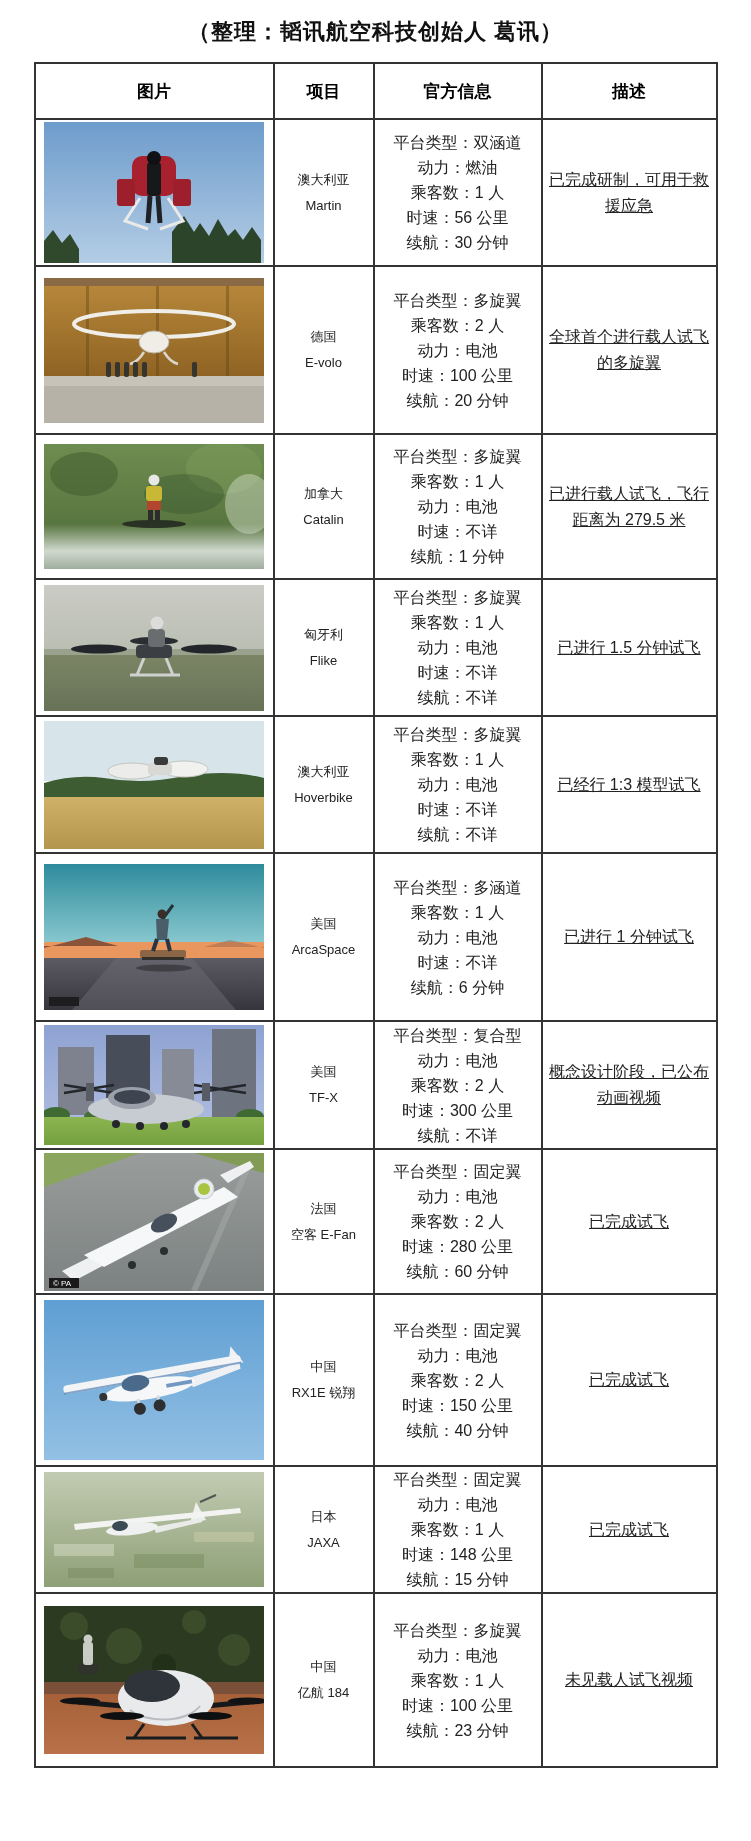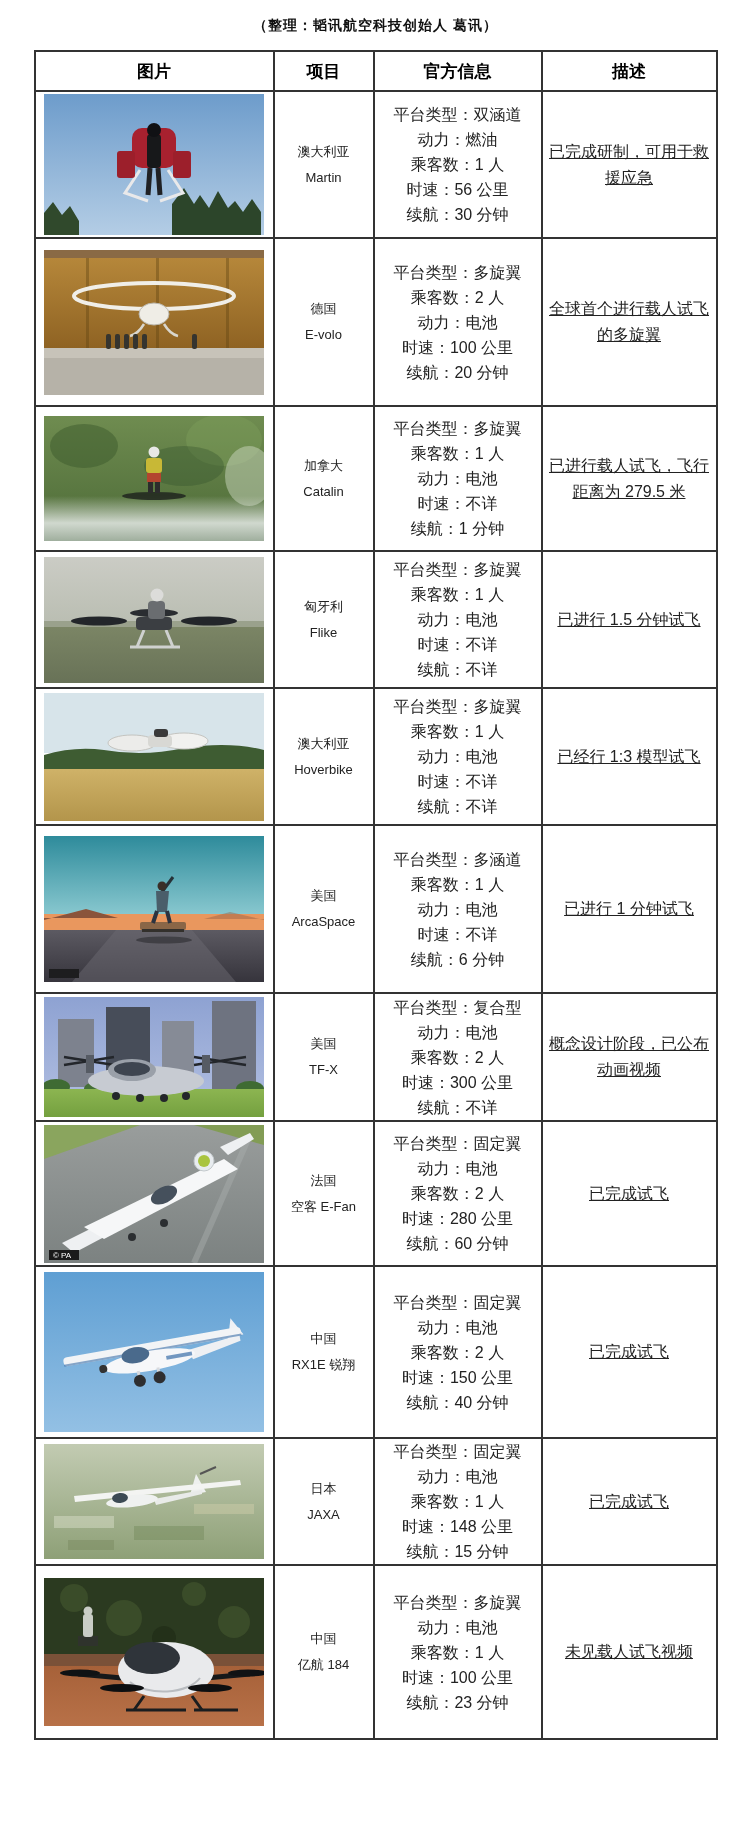--- a/index.html
+++ b/index.html
@@ -8,28 +8,28 @@
     width: 751px; height: 1841px; background: #fff; overflow: hidden;
     font-family: "Liberation Sans", sans-serif; color: #1f1f1f;
   }
   .title {
     padding-top: 18px; text-align: center;
     font-family: "DejaVu Serif", serif; font-weight: 700;
     font-size: 35px; letter-spacing: 2px; color: #000;
   }
   .subtitle {
     margin-top: 17px; text-align: center;
-    font-size: 14px; font-weight: 700; color: #111; letter-spacing: 1px;
+    font-size: 22px; font-weight: 700; color: #111; letter-spacing: 1px;
   }
   table.grid {
     margin: 15px auto 0 auto; border-collapse: collapse;
     table-layout: fixed; width: 682px; background: #fff;
   }
   .grid th, .grid td { border: 2px solid #333; padding: 0; }
-  .grid th { height: 40px; font-size: 17px; font-weight: 700; text-align: center; vertical-align: middle; color: #000; }
+  .grid th { height: 56px; font-size: 17px; font-weight: 700; text-align: center; vertical-align: middle; color: #000; }
   .grid td { vertical-align: middle; text-align: center; }
   .c-proj { font-size: 13px; line-height: 26px; color: #222; }
   .c-info { font-size: 16px; line-height: 25px; color: #222; border-radius: 30px; }
   .c-desc { font-size: 16px; line-height: 26px; padding: 0 10px; color: #222; text-decoration: underline; }
   svg.ph { display: block; margin: 0 auto; }
   .rh1  { height: 147px; }
   .rh2  { height: 168px; }
   .rh3  { height: 145px; }
   .rh4  { height: 137px; }
   .rh5  { height: 137px; }

